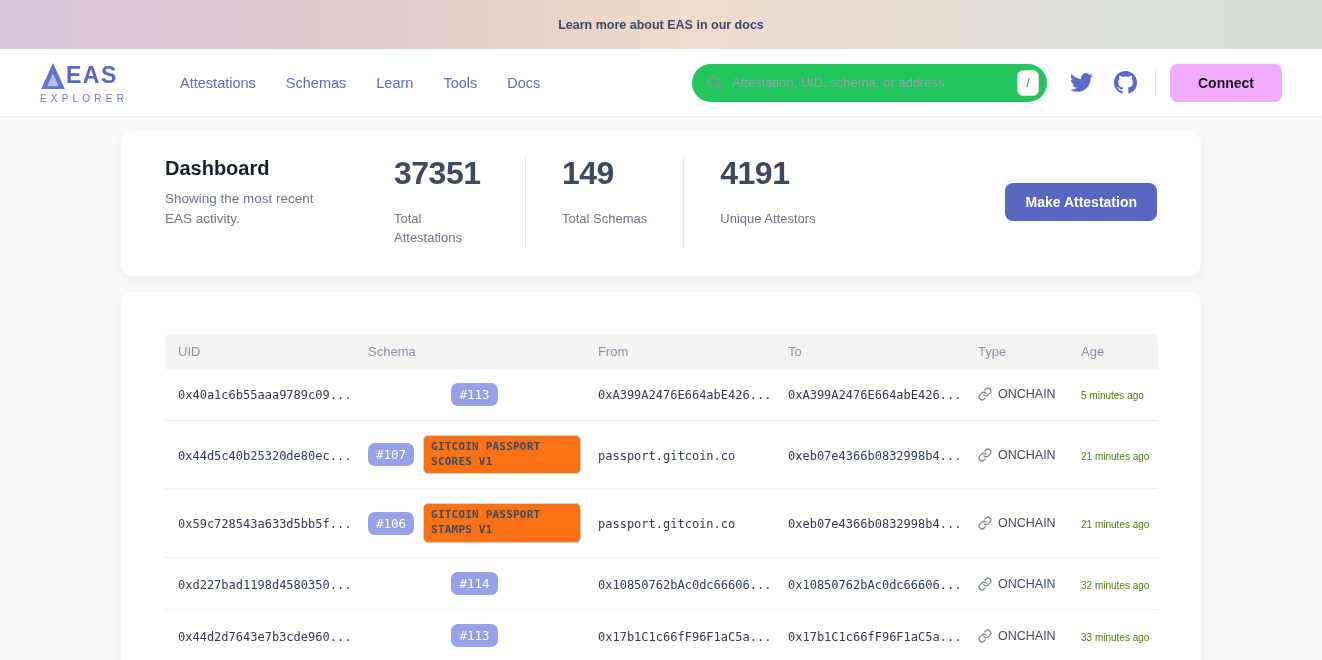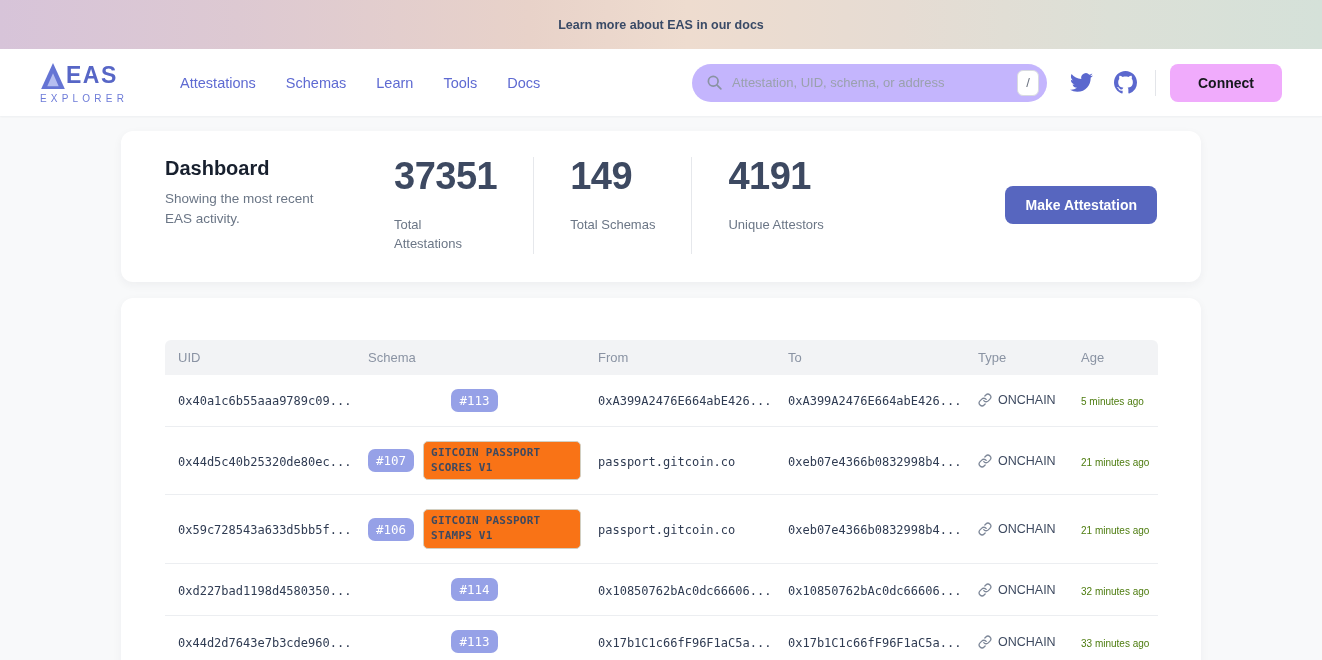--- a/index.html
+++ b/index.html
@@ -19,21 +19,21 @@
     height:67px; background:#fff; display:flex; align-items:center;
     padding:0 40px; box-shadow:0 1px 2px rgba(20,30,50,.05); position:relative; z-index:5;
   }
   .logo { display:flex; flex-direction:column; cursor:pointer; }
   .logo-top { display:flex; align-items:center; }
   .logo-word { font-size:23px; font-weight:bold; color:#5766c6; letter-spacing:1.5px; line-height:1; }
   .logo-sub { font-size:10px; color:#6d7bd8; letter-spacing:4.2px; margin-top:3px; }
   .nav { display:flex; gap:30px; margin-left:52px; }
   .nav-item { color:#5e6ad2; font-size:14.5px; cursor:pointer; }
   .search {
-    margin-left:auto; width:355px; height:38px; border-radius:19px; background:#c4b5fd;
+    margin-left:auto; width:355px; height:38px; border-radius:19px; background:#22c55e;
     display:flex; align-items:center; padding:0 8px 0 14px; cursor:text;
   }
   .search input {
     border:none; outline:none; background:transparent; flex:1; margin-left:9px;
     font-size:13px; color:#4b5563; font-family:"Liberation Sans","DejaVu Sans",sans-serif;
   }
   .search input::placeholder { color:#9aa1ad; }
   .kbd {
     width:22px; height:26px; background:#fff; border:1px solid #d8dbe0; border-radius:6px;
     display:flex; align-items:center; justify-content:center; font-size:13px; color:#6b7280;
@@ -52,21 +52,21 @@
   .card {
     background:#fff; border-radius:12px; box-shadow:0 3px 10px rgba(30,40,60,.05);
   }
   .dash-card { display:flex; align-items:flex-start; padding:26px 44px 28px;gap:36px; }
   .dash-left { width:193px; flex-shrink:0; }
   .dash-title { font-size:20px; font-weight:bold; color:#18202e; }
   .dash-sub { margin-top:9px; font-size:13.5px; color:#6b7686; line-height:1.45; max-width:176px; }
   .stats { display:flex; align-items:stretch; }
   .stat { padding-right:36px; }
   .stat + .stat { padding-left:36px; border-left:1px solid #e6e8ec; }
-  .stat-value { font-size:38px; font-weight:bold; color:#3d4961; line-height:1; letter-spacing:-.5px; }
+  .stat-value { font-size:32px; font-weight:bold; color:#3d4961; line-height:1; letter-spacing:-.5px; }
   .stat-label { margin-top:21px; font-size:13px; color:#6b7686; line-height:1.45; max-width:95px; }
   .stat-label.nowrap { max-width:none; white-space:nowrap; }
   .cta {
     margin-left:auto; align-self:center; background:#5766bf; color:#fff; border:none;
     border-radius:8px; padding:11px 20px; font-size:14px; font-weight:bold; cursor:pointer;
     font-family:"Liberation Sans","DejaVu Sans",sans-serif;
   }
   
   .table-card { margin-top:16px; border-radius:12px 12px 0 0; padding:42px 44px 30px; min-height:400px; }
   table { width:100%; border-collapse:collapse; table-layout:fixed; }

